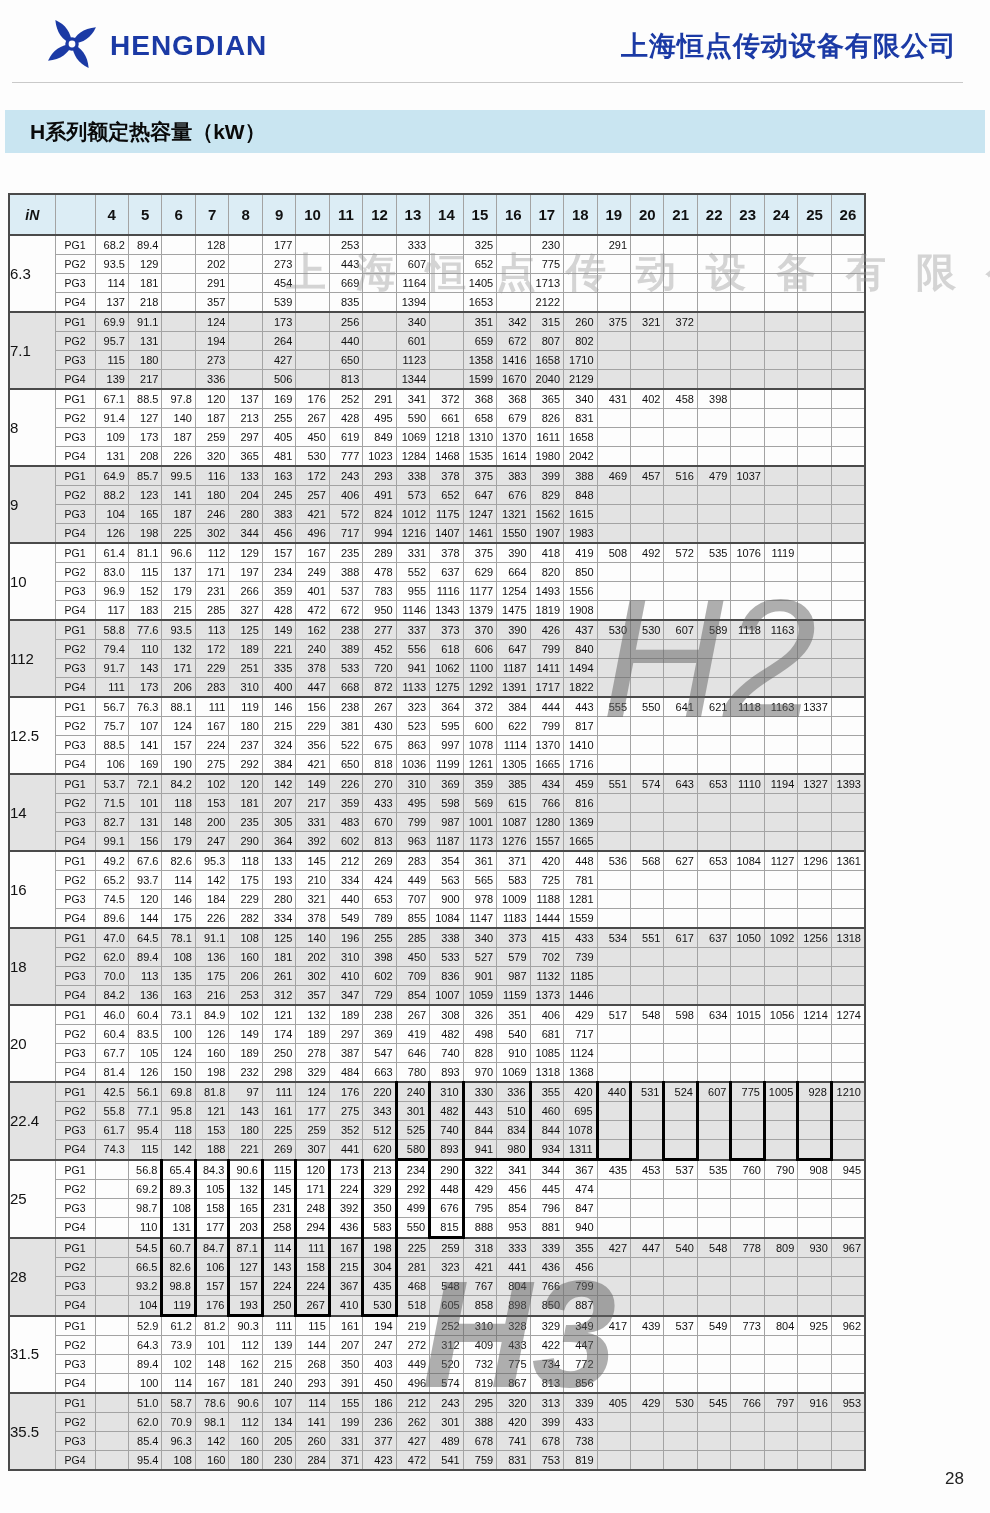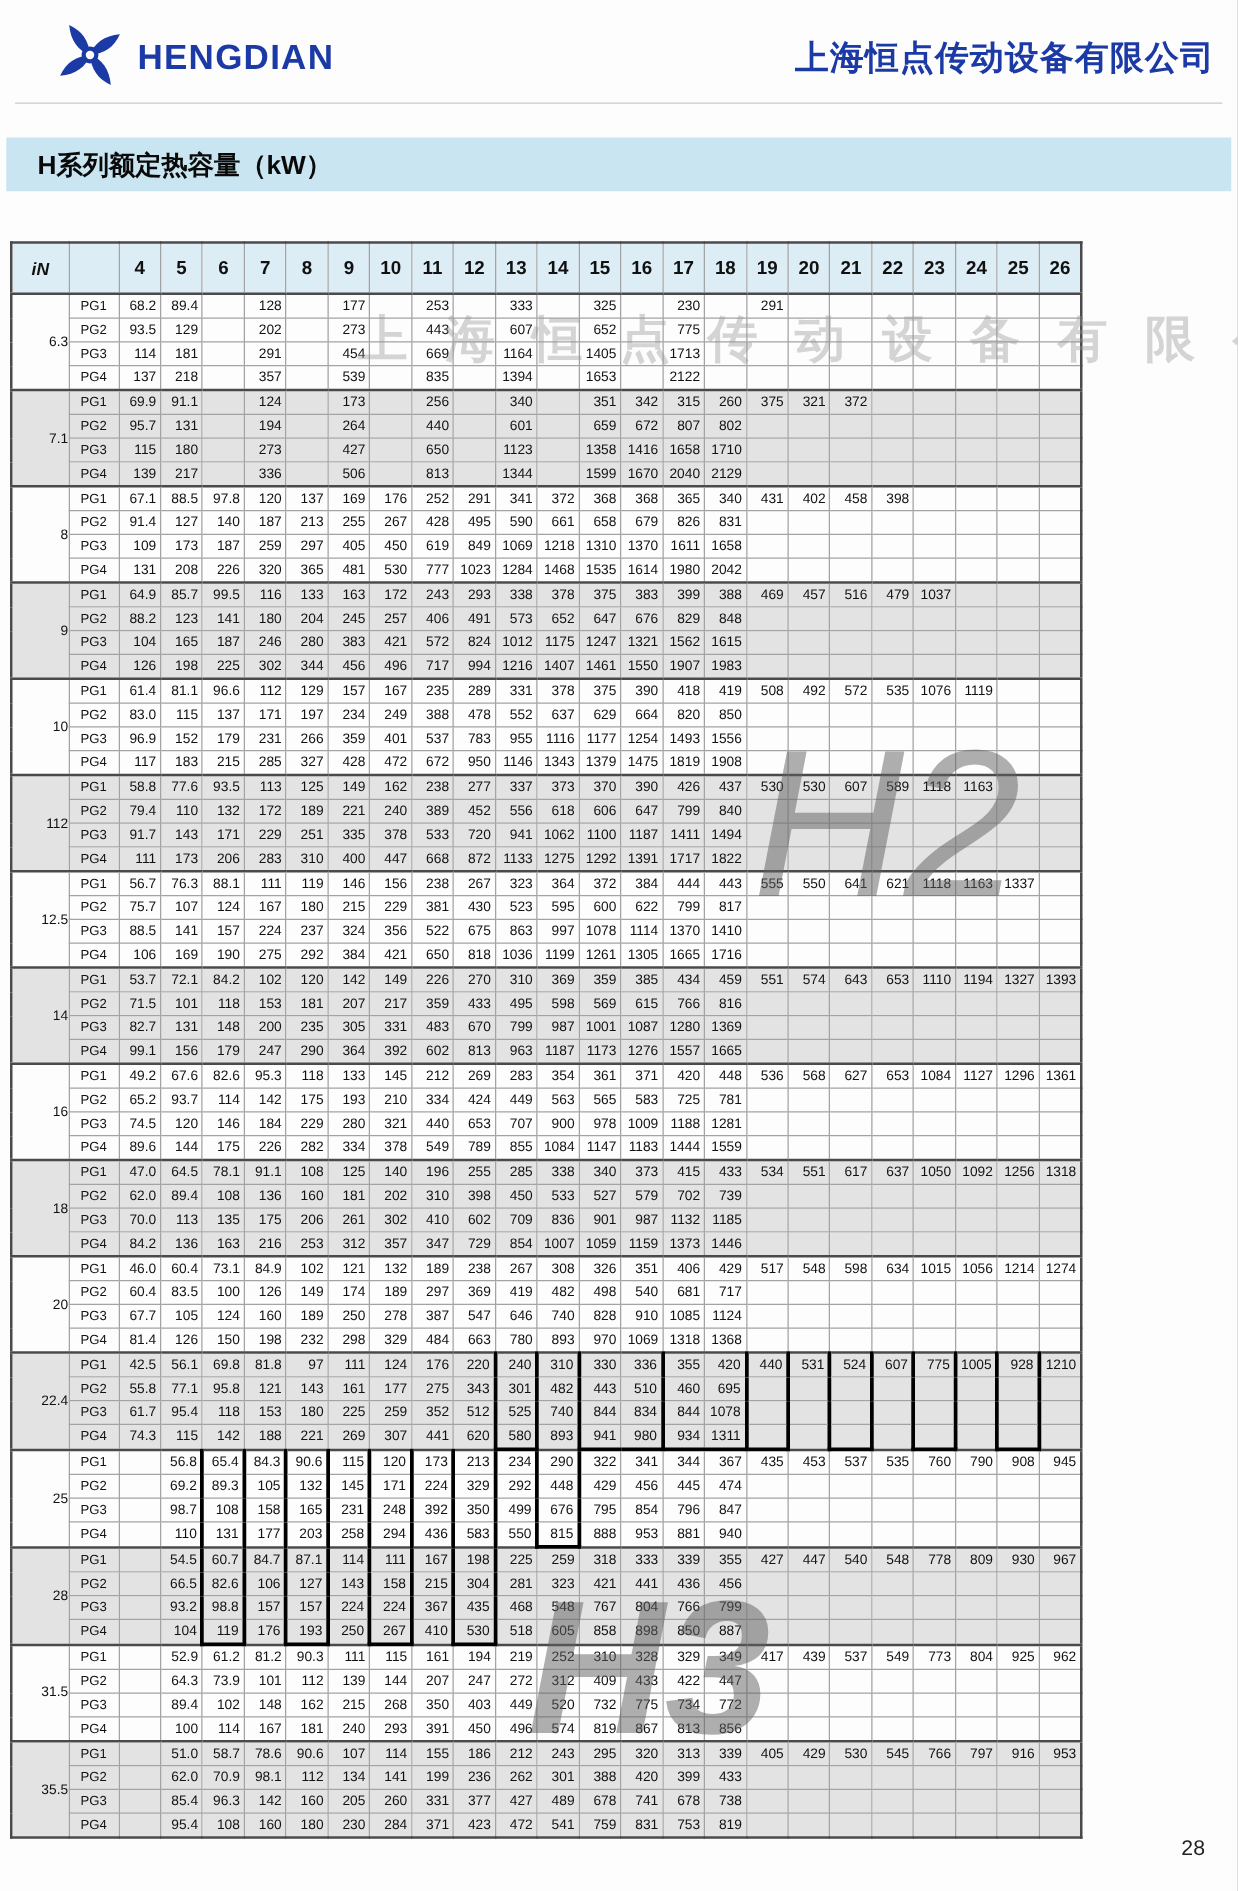--- a/index.html
+++ b/index.html
@@ -17,21 +17,21 @@
     width:990px;height:1513px;
     margin:0 auto;
     background:#fdfdfd;
     font-family:"Liberation Sans","DejaVu Sans",sans-serif;
     color:#111;
     overflow:hidden;
   }
   
   .brand-bar{
     display:flex;align-items:center;justify-content:space-between;
-    height:72px;margin:6px 12px 0 12px;padding:4px 6px 0 34px;
+    height:72px;margin:6px 27px 0 12px;padding:4px 6px 0 34px;
     border-bottom:1px solid #c9c9c9;
   }
   .logo{display:flex;align-items:center;gap:12px;}
   .logo-text{font-size:28px;font-weight:bold;color:var(--brand);letter-spacing:1px;}
   .company-name{font-size:27px;font-weight:bold;color:var(--brand);letter-spacing:1px;white-space:nowrap;}
   
   .title-bar{
     margin:27px 5px 0 5px;
     background:var(--titlebg);
     padding:8px 10px 7px 25px;
@@ -48,21 +48,21 @@
     border:1px solid var(--grid);
     overflow:hidden;white-space:nowrap;
   }
   .rating thead th{
     background:var(--hdrbg);
     height:37px;font-size:15px;font-weight:600;
     border-bottom:2px solid #4a4a4a;text-align:center;
   }
   .rating th.corner{font-style:italic;font-size:14px;font-weight:bold;}
   .rating td{height:18px;line-height:18px;padding:0 3px 0 0;text-align:right;}
-  .rating td.inlab{text-align:right;font-size:11px;padding:0;}
+  .rating td.inlab{text-align:left;font-size:15px;padding:0;}
   .rating td.pglab{text-align:center;font-size:10.5px;padding:0;}
   .rating tr.gstart td{border-top:2px solid #4a4a4a;}
   .rating tr.shaded td{background:var(--shadebg);}
   .rating td.hl{border-left:3px solid var(--heavy);}
   .rating td.hr{border-right:3px solid var(--heavy);}
   .rating td.ht{border-top:3px solid var(--heavy);}
   .rating td.hb{border-bottom:3px solid var(--heavy);}
   
   .wm{position:absolute;pointer-events:none;line-height:1;white-space:nowrap;z-index:5;}
   .wm-company{

